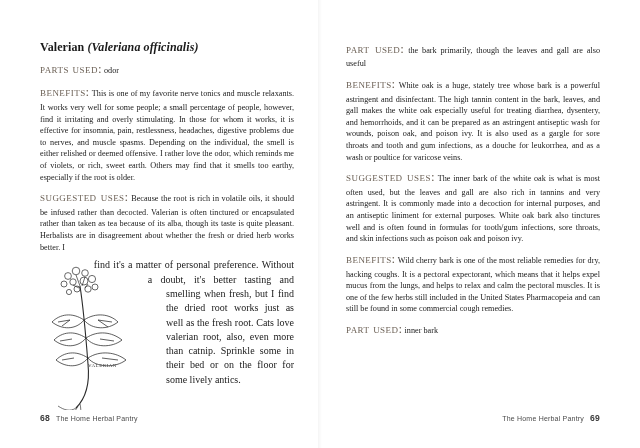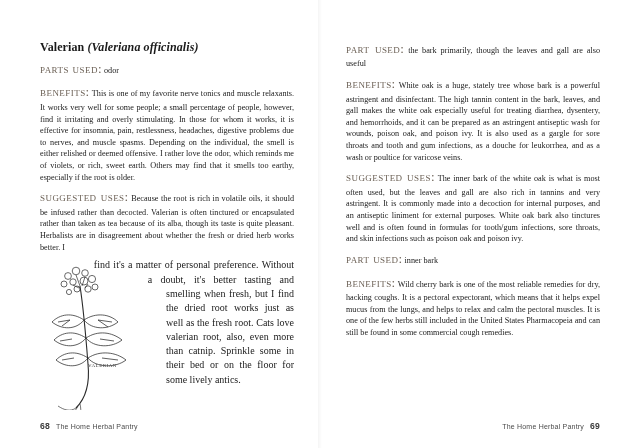--- a/index.html
+++ b/index.html
@@ -81,21 +81,21 @@
     position: absolute;
     left: 48px;
     bottom: 18px;
     font-size: 7.4px;
     font-variant: small-caps;
     letter-spacing: 0.5px;
     color: #3a3a3a;
   }
   .footer {
     position: absolute;
-    bottom: 17px;
+    bottom: 25px;
     font-size: 7px;
     color: #3b3b3b;
     letter-spacing: 0.2px;
     display: flex;
     align-items: baseline;
     gap: 6px;
   }
   .footer-left { left: 40px; }
   .footer-right { right: 40px; text-align: center; }
   .folio {
@@ -209,27 +209,27 @@
       <span>White oak is a huge, stately tree whose bark is a powerful astringent and disinfectant. The high tannin content in the bark, leaves, and gall makes the white oak especially useful for treating diarrhea, dysentery, and hemorrhoids, and it can be prepared as an astringent antiseptic wash for wounds, poison oak, and poison ivy. It is also used as a gargle for sore throats and tooth and gum infections, as a douche for leukorrhea, and as a wash or poultice for varicose veins.</span>
     </p>
 
     <p class="field">
       <span class="field-label">Suggested uses:</span>
       <span>The inner bark of the white oak is what is most often used, but the leaves and gall are also rich in tannins and very astringent. It is commonly made into a decoction for internal purposes, and an antiseptic liniment for external purposes. White oak bark also tinctures well and is often found in formulas for tooth/gum infections, sore throats, and skin infections such as poison oak and poison ivy.</span>
     </p>
 
 
     <p class="field">
+      <span class="field-label">Benefits:</span>
+      <span>Wild cherry bark is one of the most reliable remedies for dry, hacking coughs. It is a pectoral expectorant, which means that it helps expel mucus from the lungs, and helps to relax and calm the pectoral muscles. It is one of the few herbs still included in the United States Pharmacopeia and can still be found in some commercial cough remedies.</span>
+    </p>
+
+    <p class="field">
       <span class="field-label">Part used:</span>
       <span>inner bark</span>
-    </p>
-
-    <p class="field">
-      <span class="field-label">Benefits:</span>
-      <span>Wild cherry bark is one of the most reliable remedies for dry, hacking coughs. It is a pectoral expectorant, which means that it helps expel mucus from the lungs, and helps to relax and calm the pectoral muscles. It is one of the few herbs still included in the United States Pharmacopeia and can still be found in some commercial cough remedies.</span>
     </p>
 
     <div class="footer footer-right">
       <span class="runhead">The Home Herbal Pantry</span>
       <span class="folio">69</span>
     </div>
   </div>
 
   <div class="gutter-shadow"></div>
 </div>

